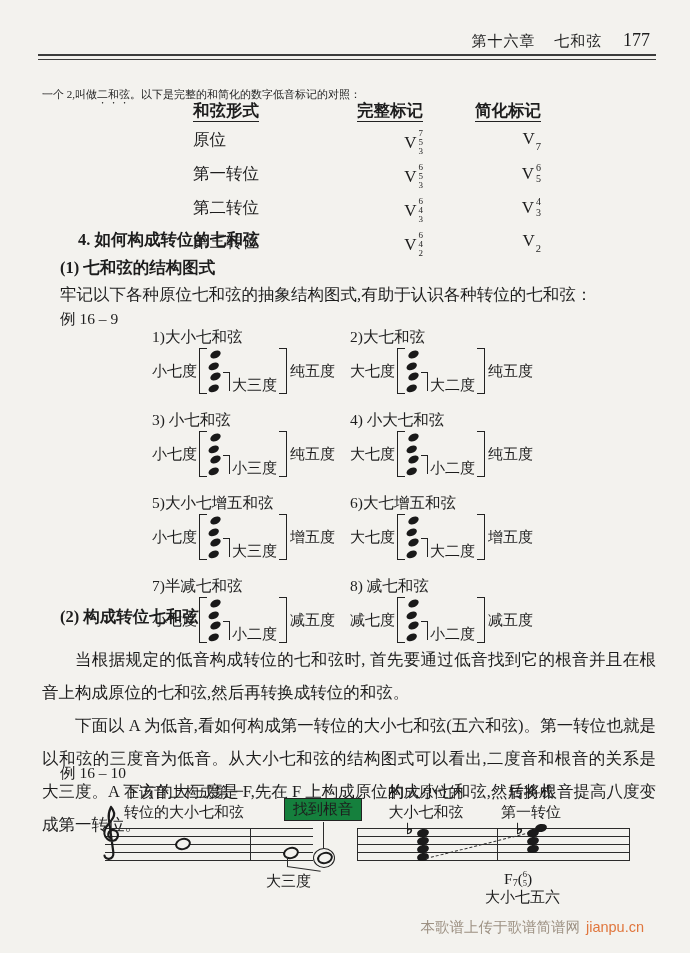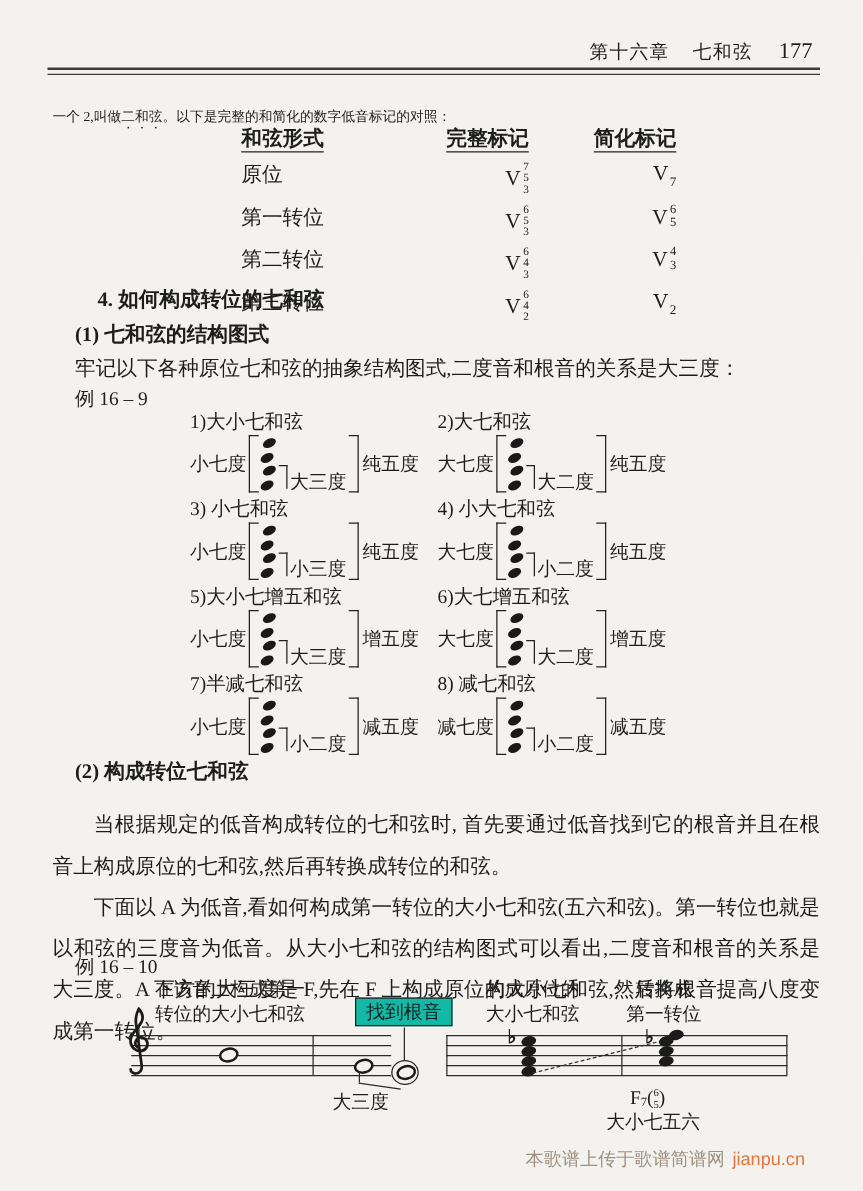--- a/index.html
+++ b/index.html
@@ -26,21 +26,21 @@
   .vsub{font-size:10.5px;align-self:flex-end;transform:translateY(3px);margin-left:1px;}
   .vs2{display:flex;flex-direction:column;line-height:1.05;font-size:10px;margin-left:2px;}
   
   .h4{position:absolute;left:78px;top:229px;font-weight:bold;font-size:16.5px;}
   .h41{position:absolute;left:60px;top:257px;font-weight:bold;font-size:16.5px;}
   .memo{position:absolute;left:60px;top:284px;font-size:16.5px;}
   .exlbl{font-size:15.5px;}
   .ex9{position:absolute;left:60px;top:309px;}
   
   .diagrid{position:absolute;left:152px;top:327px;display:grid;
-           grid-template-columns:198px 220px;row-gap:10px;}
+           grid-template-columns:198px 220px;row-gap:23px;}
   .dcell{height:60px;}
   .dtitle{font-size:15.5px;height:21px;}
   .diag{display:flex;align-items:center;height:46px;font-size:15px;}
   .brL{width:7px;height:44px;border:1.8px solid #222;border-right:none;margin:0 3px 0 2px;flex:none;}
   .brR{width:7px;height:44px;border:1.8px solid #222;border-left:none;margin:0 3px 0 2px;flex:none;}
   .brS{width:6px;height:18px;border-top:1.8px solid #222;border-right:1.8px solid #222;
        align-self:flex-end;margin:0 2px 3px 2px;flex:none;}
   .dthird{align-self:flex-end;margin-bottom:-1px;white-space:nowrap;}
   .dseventh,.dfifth{white-space:nowrap;}
   .nstack{display:flex;flex-direction:column;justify-content:space-between;height:40px;flex:none;}
@@ -52,21 +52,21 @@
   .para{position:absolute;left:42px;right:34px;font-size:16.5px;line-height:33px;
         text-indent:2em;text-align:justify;}
   .p1{top:626px;}
   .p2{top:692px;}
   .ex10{position:absolute;left:60px;top:763px;}
   
   .music{position:absolute;left:80px;top:780px;width:580px;height:145px;font-size:15px;}
   .music .abs{position:absolute;}
   .mlabel{line-height:20px;white-space:pre-line;}
   .ctr{text-align:center;}
-  .rootbox{border:1.5px solid #222;padding:1px 8px;background:#14b8a6;}
+  .rootbox{border:1.5px solid #222;padding:1px 8px;background:#15803d;}
   .sline{position:absolute;height:0;border-top:1.3px solid #2b2b2b;}
   .barline{position:absolute;width:0;border-left:1.3px solid #2b2b2b;height:32px;top:48px;}
   .wnote{position:absolute;width:12px;height:8px;border:2px solid #1b1b1b;border-radius:50%;
          transform:rotate(-14deg);background:#f3f2ee;}
   .cnote{position:absolute;width:12px;height:8px;border:2px solid #1b1b1b;border-radius:50%;
          transform:rotate(-14deg);background:#f3f2ee;}
   .circ{position:absolute;width:20px;height:18px;border:1.5px solid #222;border-radius:50%;}
   .chd{position:absolute;width:12px;height:8px;background:#1b1b1b;border-radius:50%;transform:rotate(-12deg);}
   .flat{position:absolute;font-size:15px;font-weight:bold;}
   .vline{position:absolute;width:0;border-left:1.3px solid #2b2b2b;}
@@ -158,21 +158,21 @@
           </span>
         </span></div>
     <div class="cs"><span class="vnote">
           <span>V</span>
           <span class="vsub">2</span>
         </span></div>
   </div>
 
   <div class="h4">4. 如何构成转位的七和弦</div>
   <div class="h41">(1) 七和弦的结构图式</div>
-  <div class="memo">牢记以下各种原位七和弦的抽象结构图式,二度音和根音的关系是大三度：</div>
+  <div class="memo">牢记以下各种原位七和弦的抽象结构图式,有助于认识各种转位的七和弦：</div>
   <div class="ex9 exlbl" style="position:absolute;">例 16 – 9</div>
 
   <div class="diagrid">
 
     <div class="dcell">
       <div class="dtitle">1)大小七和弦</div>
       <div class="diag">
           <span class="dseventh">小七度</span>
           <span class="brL"></span>
           <span class="nstack">

